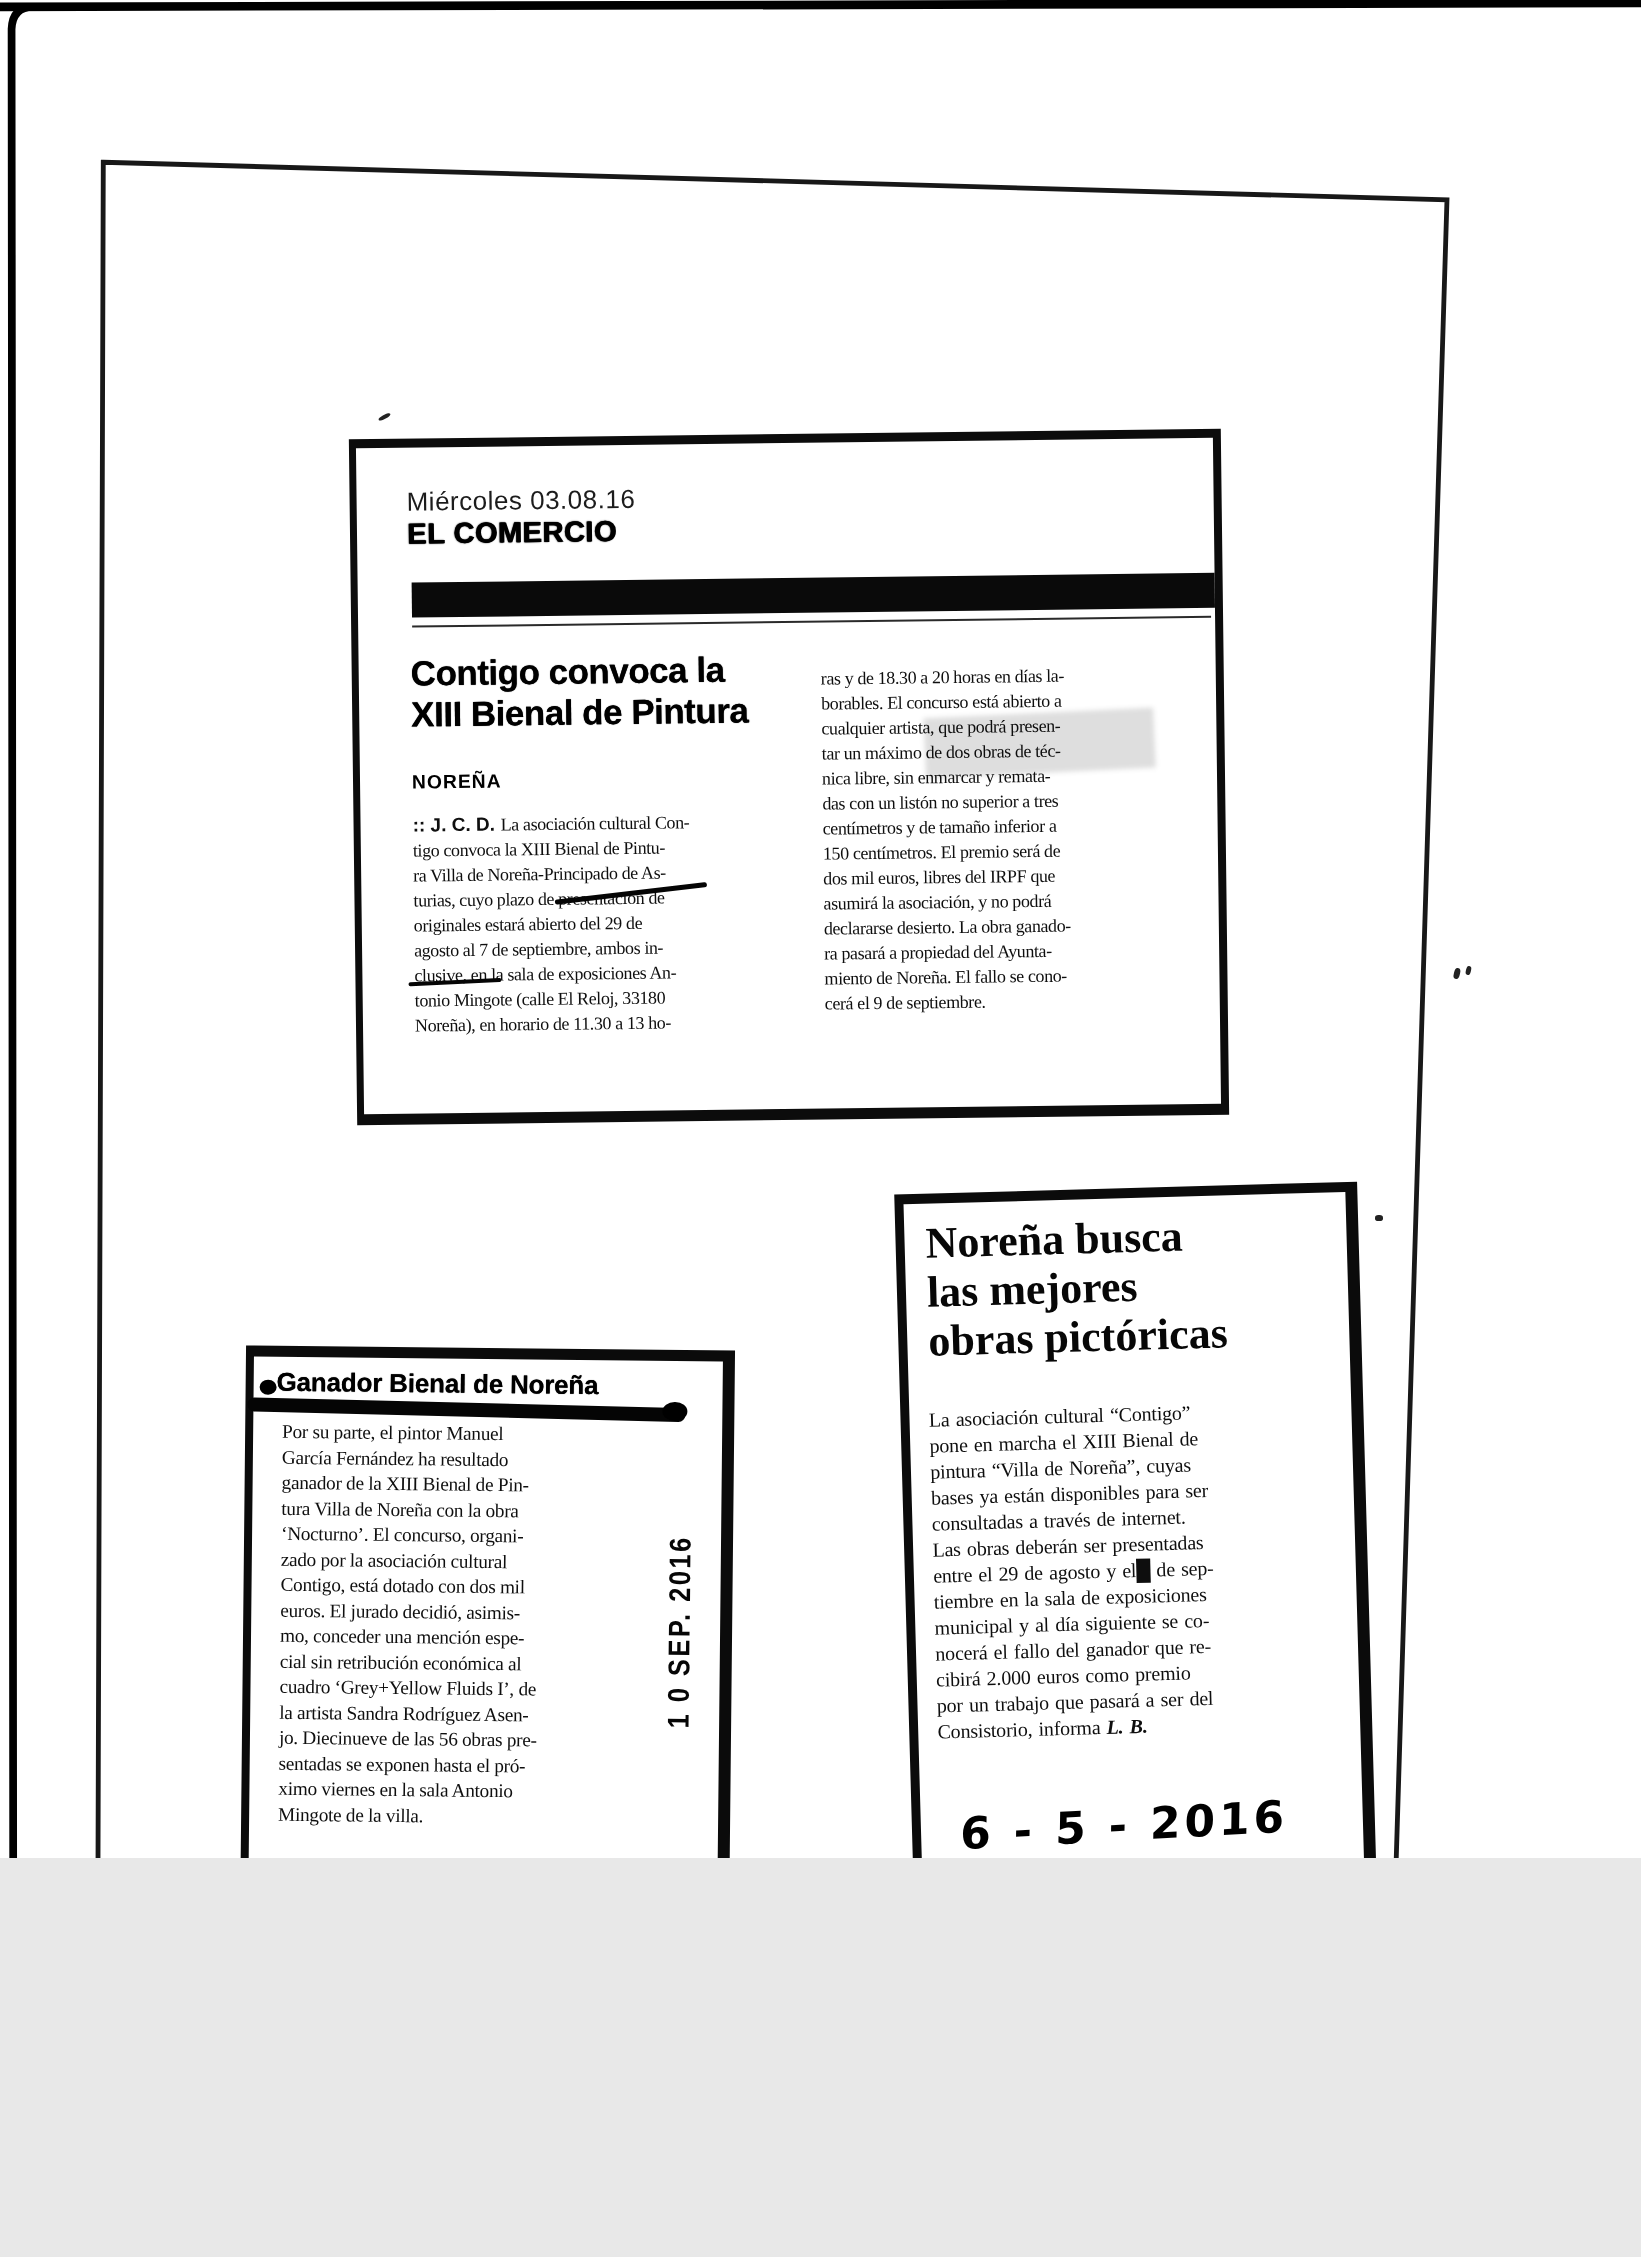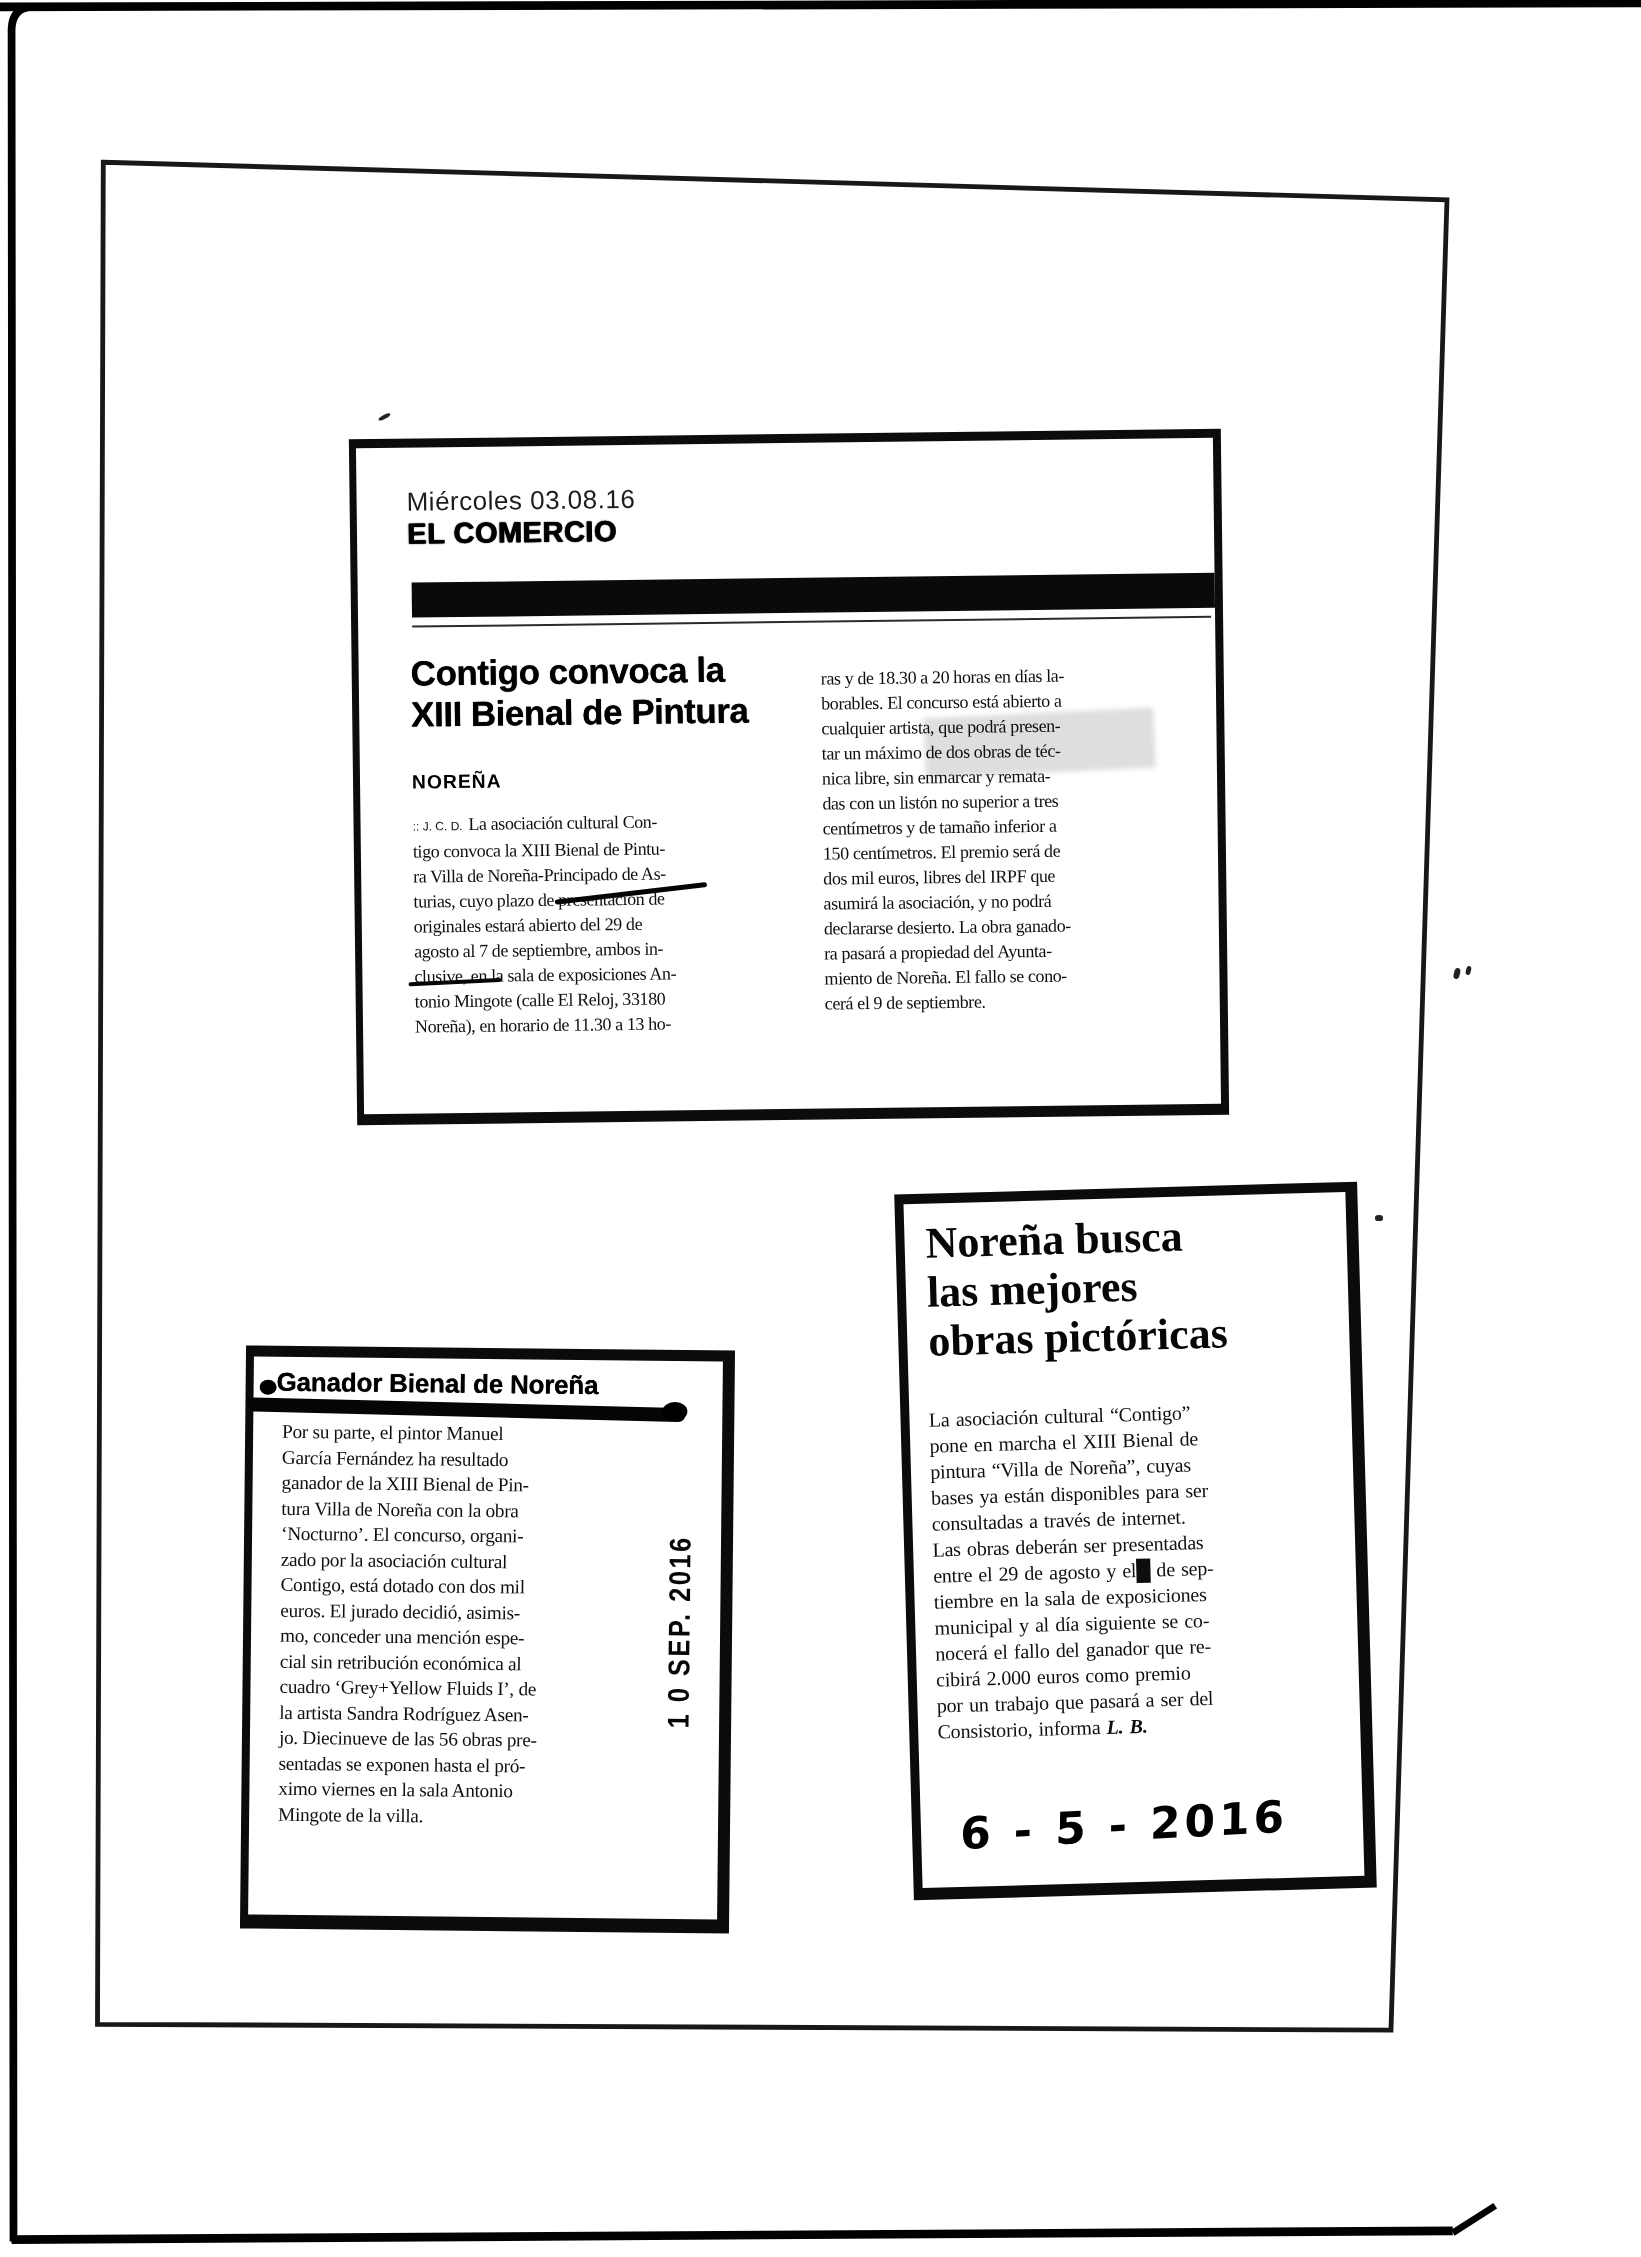--- a/index.html
+++ b/index.html
@@ -1,16 +1,16 @@
 <!DOCTYPE html>
 <html><head>
 <meta charset="utf-8">
 <style>
   html,body{margin:0;padding:0;background:#e8e8e8;}
-  .page{position:relative;width:1641px;height:2257px;background:#ffffff;overflow:hidden;
+  .page{position:relative;width:1641px;height:1858px;background:#ffffff;overflow:hidden;
         font-family:"Liberation Serif","DejaVu Serif",serif;color:#111;}
   .frames{position:absolute;left:0;top:0;width:1641px;height:2257px;}
 
   
   .tl{white-space:nowrap;}
 
   
   .clip{position:absolute;background:#fff;}
   .clip-top{left:353px;top:434px;width:857px;height:666px;
             border:solid #0c0c0c;border-width:9.7px 8.7px 11.6px 7.7px;
@@ -22,21 +22,21 @@
   .rule-bar{position:absolute;left:54px;right:0;top:135px;height:35px;background:#0a0a0a;}
   .rule-hairline{position:absolute;left:54px;right:3.9px;top:178px;height:1.9px;background:#2a2a2a;}
   .headline-top{position:absolute;left:52px;top:205px;font-family:"Liberation Sans","DejaVu Sans",sans-serif;
             font-size:35px;font-weight:800;line-height:41px;letter-spacing:-0.5px;color:#000;
             text-shadow:0 0 0.8px #000;}
   .section-label{position:absolute;left:52px;top:324px;font-family:"Liberation Sans","DejaVu Sans",sans-serif;
             font-size:19.3px;font-weight:800;letter-spacing:1px;color:#000;}
   .col{position:absolute;font-size:18px;line-height:25px;letter-spacing:-0.4px;color:#0f0f0f;}
   .col1{left:52px;top:365px;width:275px;}
   .col2{left:462px;top:224px;width:328px;}
-  .byline{font-family:"Liberation Sans","DejaVu Sans",sans-serif;font-size:12px;font-weight:400;letter-spacing:0;}
+  .byline{font-family:"Liberation Sans","DejaVu Sans",sans-serif;font-size:19px;font-weight:700;letter-spacing:0;}
   .byline + span{margin-left:5.8px;}
   .strike{position:absolute;background:#050505;border-radius:2.9px;}
   .strike1{left:193px;top:446px;width:153px;height:4.8px;transform:rotate(-6deg);}
   .strike2{left:46px;top:533px;width:93px;height:3.9px;transform:rotate(-2deg);}
   .smudge{position:absolute;left:565px;top:273px;width:230px;height:60px;background:rgba(0,0,0,.13);
           filter:blur(2.9px);transform:rotate(-2deg);}
 
   
   .clip-left{left:243px;top:1348px;width:469px;height:558px;
              border:solid #0b0b0b;border-width:11.6px 12.6px 14.5px 8.7px;

